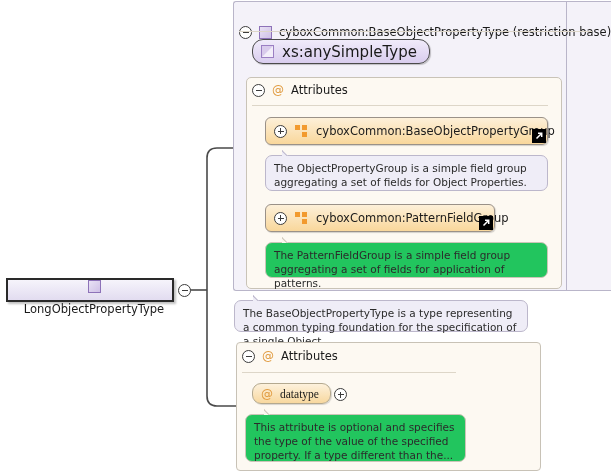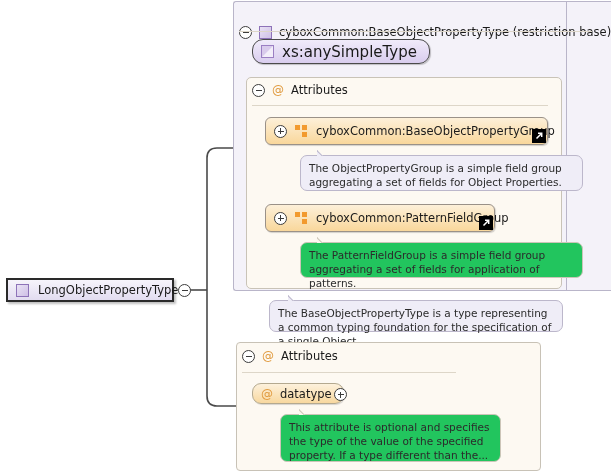--- a/index.html
+++ b/index.html
@@ -181,21 +181,21 @@
     box-sizing: border-box;
     border: 1px solid #b4a98f;
     border-radius: 9px;
     background: linear-gradient(180deg, #fdf1dc 0%, #f8d89f 100%);
     display: flex;
     align-items: center;
     gap: 7px;
     padding: 0 11px 0 8px;
     box-shadow: 1px 1px 1px rgba(0,0,0,0.15);
   }
-  .attr-pill .ptxt { font-size: 11.5px; color: #1a1a1a; white-space: nowrap; }
+  .attr-pill .ptxt { font-size: 11.5px; color: #1a1a1a; white-space: nowrap; font-family: Liberation Serif, serif; }
 
   
   .octagon {
     position: absolute;
     box-sizing: border-box;
     border: 1px solid #4a4a4a;
     border-radius: 11px;
     background: linear-gradient(180deg, #f0ebfa 0%, #d9cdee 100%);
     display: flex;
     align-items: center;
@@ -221,21 +221,20 @@
 
   
   .note {
     position: absolute;
     box-sizing: border-box;
     border-radius: 7px;
     font-size: 10.5px;
     line-height: 14px;
     color: #2b2b2b;
     padding: 5px 8px 4px 8px;
-    margin-left: 35px;
   }
   .note.purple {
     background: #efedf7;
     border: 1px solid #bcb7cb;
   }
   .note.cream {
     background: #22c55e;
     border: 1px solid #ccc5b8;
   }
   .note .tail {
@@ -358,20 +357,20 @@
     <span class="at-icon">@</span>
     <span class="ptxt">datatype</span>
   </div>
   <span class="toggle plus" style="position:absolute; left:334px; top:388px;"></span>
 
   <div class="note cream" style="left:245px; top:414px; width:221px; height:48px;">
     <span class="tail" style="left:18px;"></span>
     <span>This attribute is optional and specifies the type of the value of the specified property. If a type different than the...</span>
   </div>
 
-  <div class="root-node" style="left:6px; top:278px; width:168px; height:24px;">
+  <div class="root-node" style="left:6px; top:278px; width:168px; height:24px;flex-direction:column;">
     <span class="sq-purple"></span>
     <span class="rtxt">LongObjectPropertyType</span>
   </div>
   <span class="toggle" style="position:absolute; left:178px; top:284px; background:#ffffff;"></span>
 
 
 </div>
 
 </body></html>

